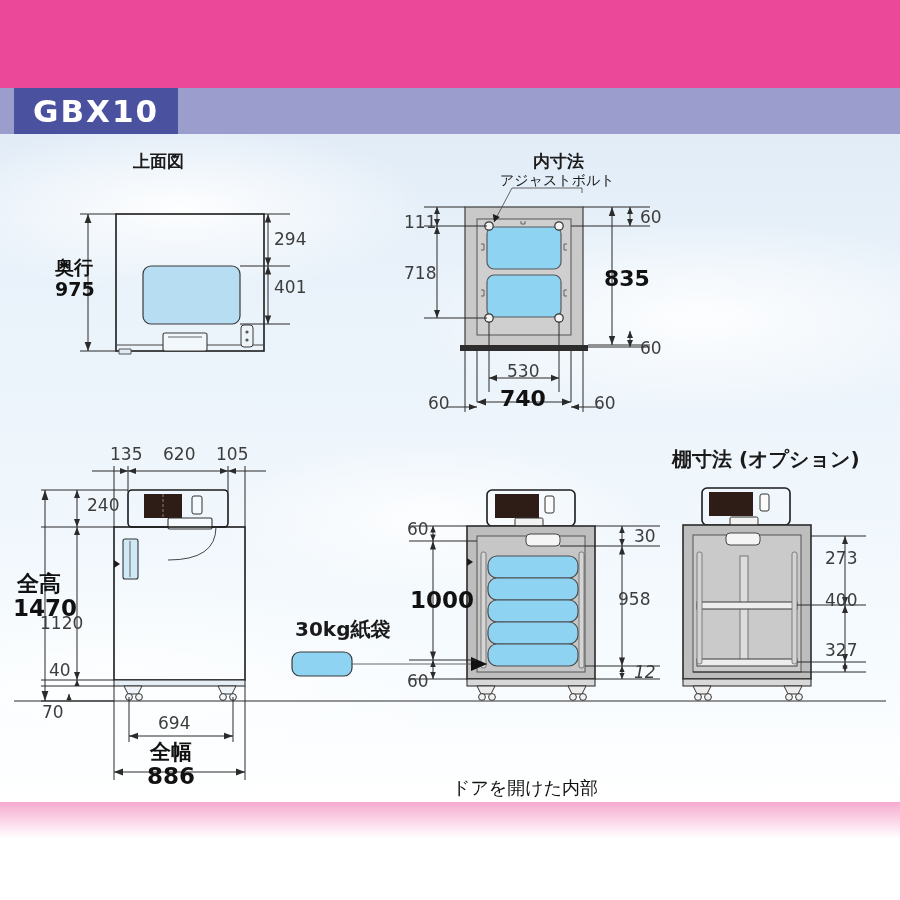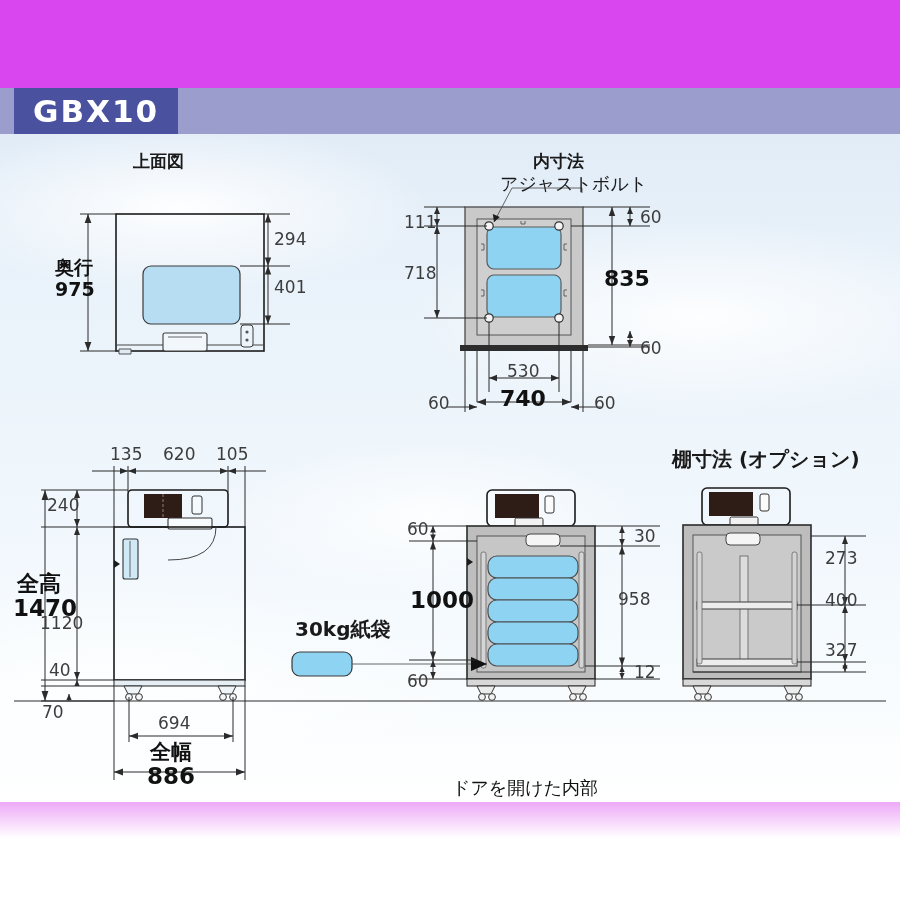--- a/index.html
+++ b/index.html
@@ -6,21 +6,21 @@
   html,body{margin:0;padding:0;background:#ffffff;}
   body{
     font-family:"Liberation Sans","DejaVu Sans",sans-serif;
     -webkit-font-smoothing:antialiased;
   }
   #page{
     position:relative;
     width:900px;
     height:900px;
     overflow:hidden;
-    background:#d946ef;
+    background:#ec4899;
   }
   
   #sky{
     position:absolute;
     left:0; top:88px;
     width:900px; height:714px;
     background:
       radial-gradient(ellipse 360px 120px at 180px 120px, rgba(255,255,255,.95) 0%, rgba(255,255,255,0) 70%),
       radial-gradient(ellipse 420px 140px at 700px 230px, rgba(255,255,255,.9) 0%, rgba(255,255,255,0) 70%),
       radial-gradient(ellipse 300px 110px at 430px 430px, rgba(255,255,255,.85) 0%, rgba(255,255,255,0) 72%),
@@ -214,21 +214,21 @@
   </svg>
   <div class="dim" style="left:404px;top:212px;">111</div>
   <div class="dim" style="left:404px;top:263px;">718</div>
   <div class="dim" style="left:640px;top:207px;">60</div>
   <div class="dim" style="left:640px;top:338px;">60</div>
   <div class="dim bold" style="left:604px;top:266px;font-size:22px;">835</div>
   <div class="dim" style="left:507px;top:361px;">530</div>
   <div class="dim bold" style="left:500px;top:386px;font-size:22px;">740</div>
   <div class="dim" style="left:428px;top:393px;">60</div>
   <div class="dim" style="left:594px;top:393px;">60</div>
-  <div class="dim sm" style="left:500px;top:172px;font-size:18px;color:#1a1a1a;">アジャストボルト</div>
+  <div class="dim sm" style="left:500px;top:172px;font-size:14px;color:#1a1a1a;">アジャストボルト</div>
 
   <svg width="900" height="900">
 
     <rect x="128" y="490" width="100" height="37" rx="4" fill="#b6ddf2" class="ol"></rect>
     <rect x="144" y="494" width="38" height="24" fill="#2e1d16"></rect>
     <path d="M163 494 L163 518" stroke="#8e7f77" stroke-width="1" stroke-dasharray="3,2"></path>
     <rect x="192" y="496" width="10" height="18" rx="2" fill="#f3f9fc" stroke="#333" stroke-width="1"></rect>
     <rect x="168" y="518" width="44" height="11" rx="1.5" fill="#f7fbfd" stroke="#333" stroke-width="1.1"></rect>
 
     <rect x="114" y="527" width="131" height="153" fill="#b6ddf2" class="ol"></rect>
@@ -295,21 +295,21 @@
     <path d="M129 736 L233 736" class="dl"></path>
     <path d="M129 736 l9 -3.2 l0 6.4 Z" fill="#2b2b2b"></path>
     <path d="M233 736 l-9 -3.2 l0 6.4 Z" fill="#2b2b2b"></path>
     <path d="M114 772 L245 772" class="dl"></path>
     <path d="M114 772 l9 -3.4 l0 6.8 Z" fill="#2b2b2b"></path>
     <path d="M245 772 l-9 -3.4 l0 6.8 Z" fill="#2b2b2b"></path>
   </svg>
   <div class="dim" style="left:110px;top:444px;">135</div>
   <div class="dim" style="left:163px;top:444px;">620</div>
   <div class="dim" style="left:216px;top:444px;">105</div>
-  <div class="dim" style="left:47px;top:495px;">240</div>
+  <div class="dim" style="left:47px;top:495px;padding-left:40px;">240</div>
   <div class="lbl" style="left:17px;top:574px;width:58px;font-size:22px;">全高</div>
   <div class="lbl" style="left:13px;top:598px;width:66px;font-size:23px;">1470</div>
   <div class="dim" style="left:40px;top:613px;">1120</div>
   <div class="dim" style="left:49px;top:660px;">40</div>
   <div class="dim" style="left:42px;top:702px;">70</div>
   <div class="dim" style="left:158px;top:713px;">694</div>
   <div class="lbl" style="left:150px;top:742px;width:60px;font-size:21px;">全幅</div>
   <div class="lbl" style="left:147px;top:766px;width:66px;font-size:23px;">886</div>
 
   <svg width="900" height="900">
@@ -379,21 +379,21 @@
     <path d="M622 666 l-3 -8.5 l6 0 Z" fill="#2b2b2b"></path>
     <path d="M622 666 L622 679" class="dl"></path>
     <path d="M622 666 l-2.6 6 l5.2 0 Z" fill="#2b2b2b"></path>
     <path d="M622 679 l-2.6 -6 l5.2 0 Z" fill="#2b2b2b"></path>
   </svg>
   <div class="dim" style="left:407px;top:519px;">60</div>
   <div class="dim" style="left:407px;top:671px;">60</div>
   <div class="dim bold" style="left:410px;top:587px;font-size:23px;">1000</div>
   <div class="dim" style="left:634px;top:526px;">30</div>
   <div class="dim" style="left:618px;top:589px;">958</div>
-  <div class="dim" style="left:634px;top:662px;">12</div>
+  <div class="dim" style="left:634px;top:662px;font-style:italic;">12</div>
 
   <svg width="900" height="900">
 
     <rect x="702" y="488" width="88" height="37" rx="5" fill="#fbfbfb" class="ol"></rect>
     <rect x="709" y="492" width="44" height="24" fill="#2e1d16"></rect>
     <rect x="760" y="494" width="9" height="17" rx="2" fill="#fbfbfb" stroke="#333" stroke-width="1"></rect>
     <rect x="730" y="517" width="28" height="9" rx="1.5" fill="#f2f2f2" stroke="#333" stroke-width="1"></rect>
 
     <rect x="683" y="525" width="128" height="154" fill="#bdbdbd" stroke="#2b2b2b" stroke-width="1.6"></rect>
     <rect x="693" y="535" width="108" height="137" fill="#cacaca" stroke="#555" stroke-width="1"></rect>

